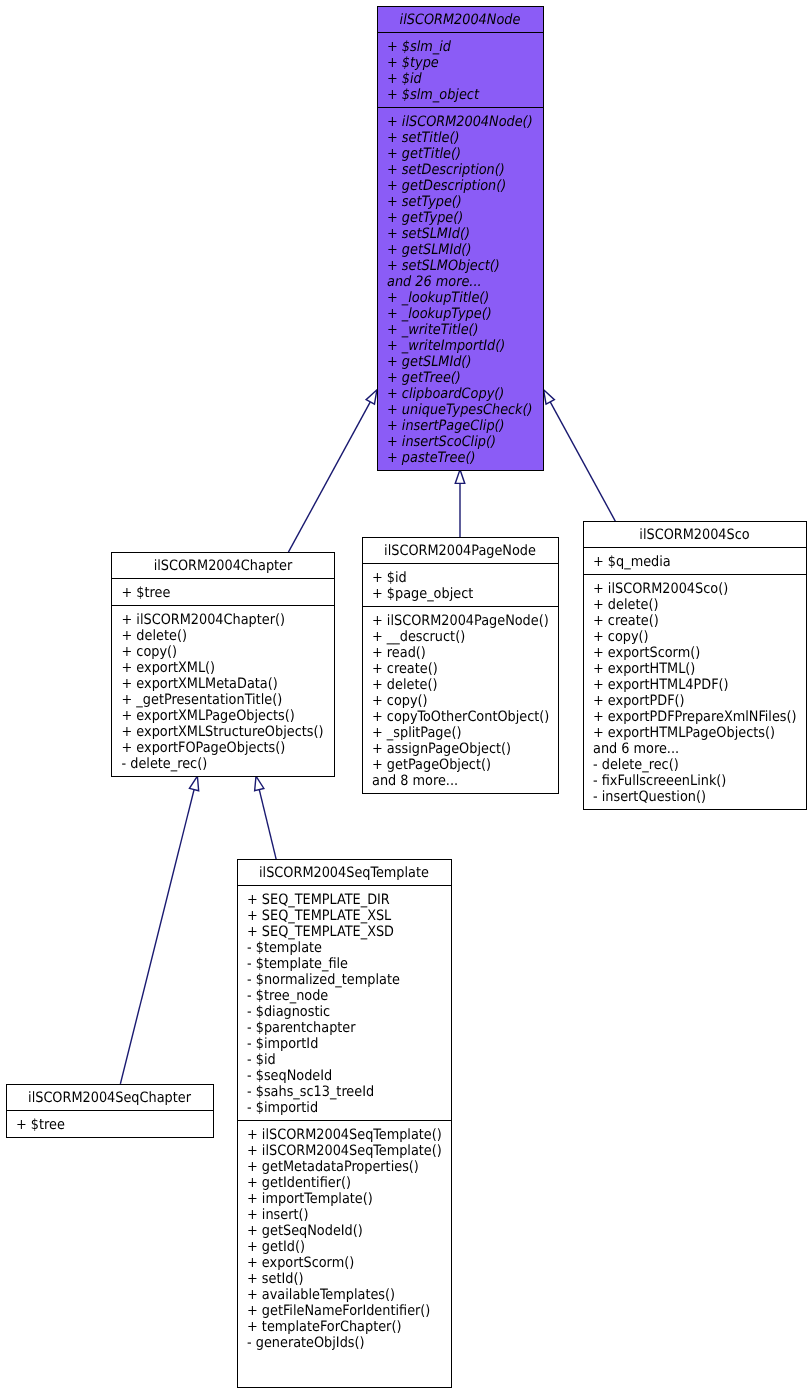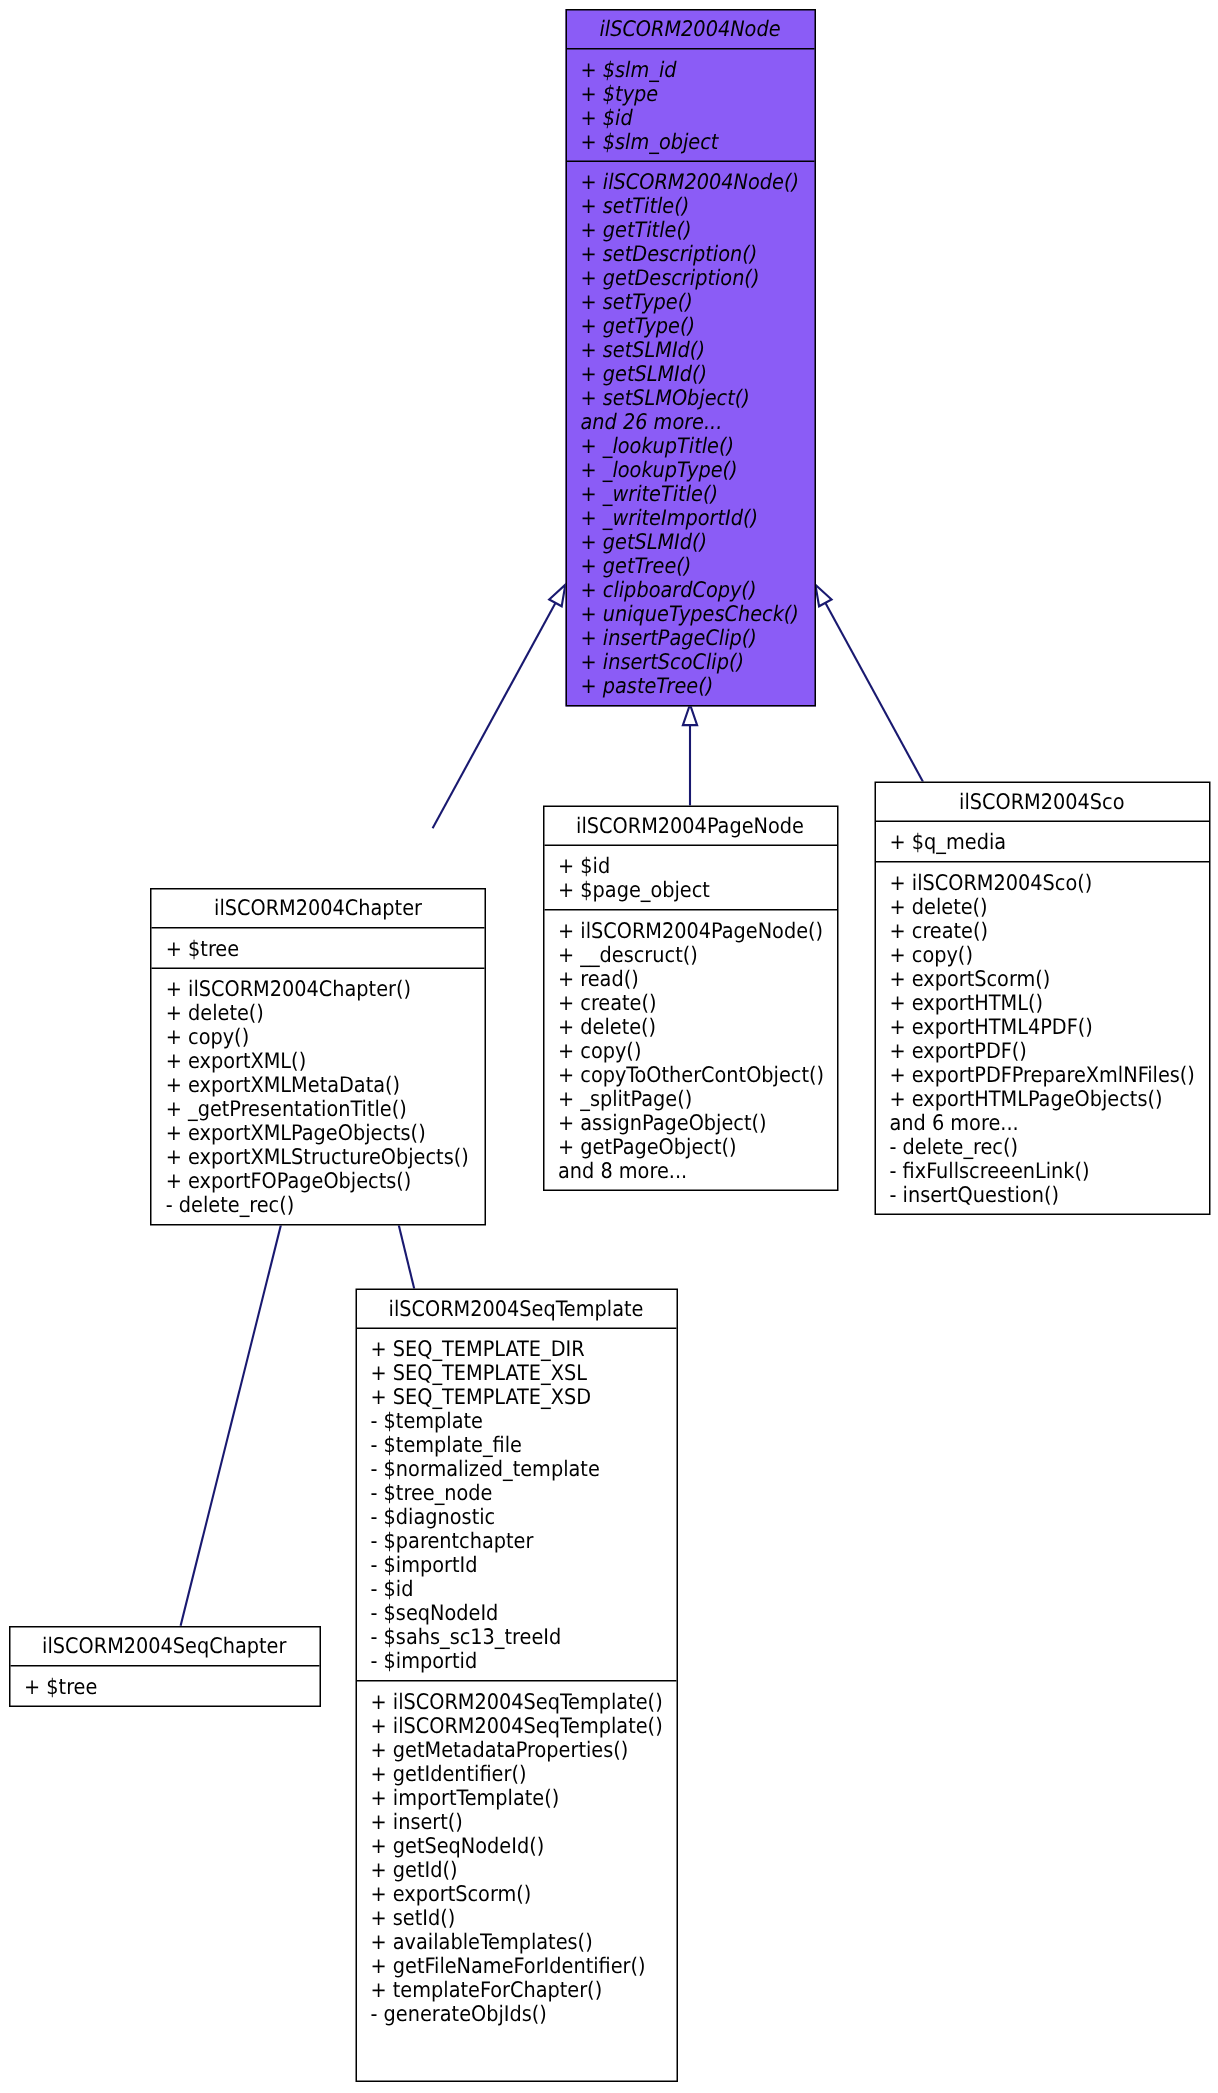--- a/index.html
+++ b/index.html
@@ -77,21 +77,21 @@
         <div class="uml-row">+ _writeImportId()</div>
         <div class="uml-row">+ getSLMId()</div>
         <div class="uml-row">+ getTree()</div>
         <div class="uml-row">+ clipboardCopy()</div>
         <div class="uml-row">+ uniqueTypesCheck()</div>
         <div class="uml-row">+ insertPageClip()</div>
         <div class="uml-row">+ insertScoClip()</div>
         <div class="uml-row">+ pasteTree()</div>
       </div>
     </div>
-    <div class="uml-class" style="left: 100px; top: 552px; width: 224px; margin-top: 40px;">
+    <div class="uml-class" style="left: 111px; top: 552px; width: 224px;">
       <div class="uml-title">ilSCORM2004Chapter</div>
       <div class="uml-sec" style="height: 27px;">
         <div class="uml-row">+ $tree</div>
       </div>
       <div class="uml-sec" style="height: 171px;">
         <div class="uml-row">+ ilSCORM2004Chapter()</div>
         <div class="uml-row">+ delete()</div>
         <div class="uml-row">+ copy()</div>
         <div class="uml-row">+ exportXML()</div>
         <div class="uml-row">+ exportXMLMetaData()</div>

